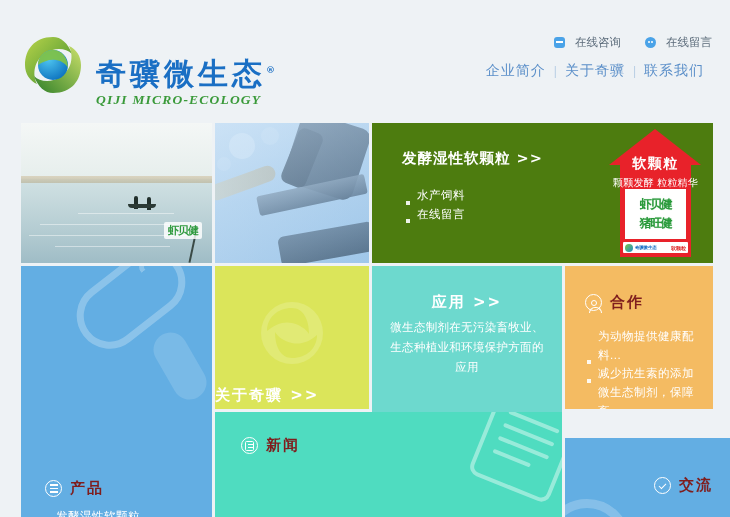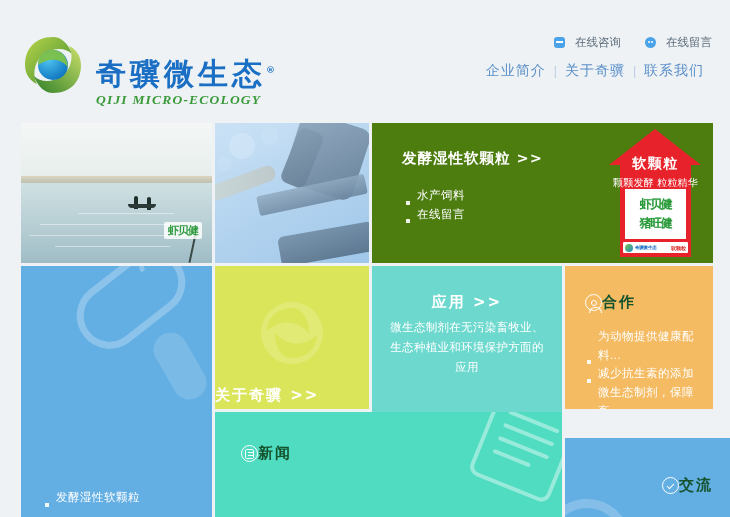--- a/index.html
+++ b/index.html
@@ -49,22 +49,22 @@
   .t-product { left:0;   top:143px; width:191px; height:251px; background:#63aee3; }
   .t-about   { left:194px; top:143px; width:154px; height:143px; background:#dbe55a; }
   .t-app     { left:351px; top:143px; width:190px; height:161px; background:#6dd9ce;padding-left:35px; }
   .t-coop    { left:544px; top:143px; width:148px; height:143px; background:#f4bb62; }
 
   
   .t-news    { left:194px; top:289px; width:347px; height:105px; background:#4fdcc0; }
   .t-comm    { left:544px; top:289px; width:172px; height:105px; background:#63aee3;margin-top:26px; }
 
   
-  .tile-head { font-family:"DejaVu Sans", sans-serif; color:#14532d; font-weight:bold;
-               font-size:15px; letter-spacing:2px; display:flex; align-items:center; gap:0; }
+  .tile-head { font-family:"DejaVu Sans", sans-serif; color:#7f1d1d; font-weight:bold;
+               font-size:15px; letter-spacing:2px; display:flex; align-items:center; gap:8px; }
   .bullets { margin-top:9px; }
   .bullet { font-family:Liberation Sans, sans-serif; color:#ffffff; font-size:11.5px;
             letter-spacing:0.5px; line-height:1.62; display:flex; align-items:flex-end; gap:7px; }
   .bullet .sq { width:4px; height:4px; background:#ffffff; display:inline-block; flex:0 0 auto; opacity:.9; }
 
   .ico-ring { width:17px; height:17px; border:1.4px solid #fff; border-radius:50%;
               display:inline-flex; align-items:center; justify-content:center; flex:0 0 auto; }
 
   
   .pond-sky { position:absolute; left:0; top:0; width:100%; height:40%;
@@ -156,21 +156,21 @@
                color:#fff; letter-spacing:2px; }
   .app-body { position:absolute; left:16px; top:52px; width:158px; text-align:center;
               font-family:"DejaVu Sans", sans-serif; font-size:11.5px; color:#fff;
               line-height:1.72; letter-spacing:0.3px; }
 
   
   .coop-head { position:absolute; left:20px; top:27px; }
   .coop-bul { position:absolute; left:22px; top:52px; width:128px; }
 
   
-  .news-head { position:absolute; left:26px; top:32px;font-family:Liberation Serif, serif; }
+  .news-head { position:absolute; left:26px; top:24px;font-family:Liberation Serif, serif; }
   .doc-wm { position:absolute; right:-6px; top:-16px; width:86px; height:96px;
             border:4px solid rgba(255,255,255,.42); border-radius:10px;
             transform:rotate(22deg); }
   .doc-line { position:absolute; height:4px; background:rgba(255,255,255,.42); border-radius:2px; }
 
   
   .comm-head { position:absolute; right:24px; top:38px; }
   .bubble-wm { position:absolute; left:-22px; bottom:-44px; width:88px; height:88px;
                border:9px solid rgba(255,255,255,.22); border-radius:50%; }
   .bubble-tail { position:absolute; left:-34px; bottom:24px; width:34px; height:20px;
@@ -303,20 +303,30 @@
       </div>
     </div>
 
     <div class="tile t-product">
       <div class="pills">
         <div class="pill pill-a"></div>
         <div class="pill-notch"></div>
         <div class="pill pill-b"></div>
       </div>
       <div class="prod-block">
+        <div class="tile-head">
+          <span class="ico-ring">
+            <span class="hamb">
+                <i></i>
+                <i></i>
+                <i></i>
+              </span>
+          </span>
+          <span>产品</span>
+        </div>
         <div class="bullets">
           <div class="bullet">
               <span class="sq"></span>
               <span>发酵湿性软颗粒</span>
             </div>
 
         </div>
       </div>
     </div>
 

